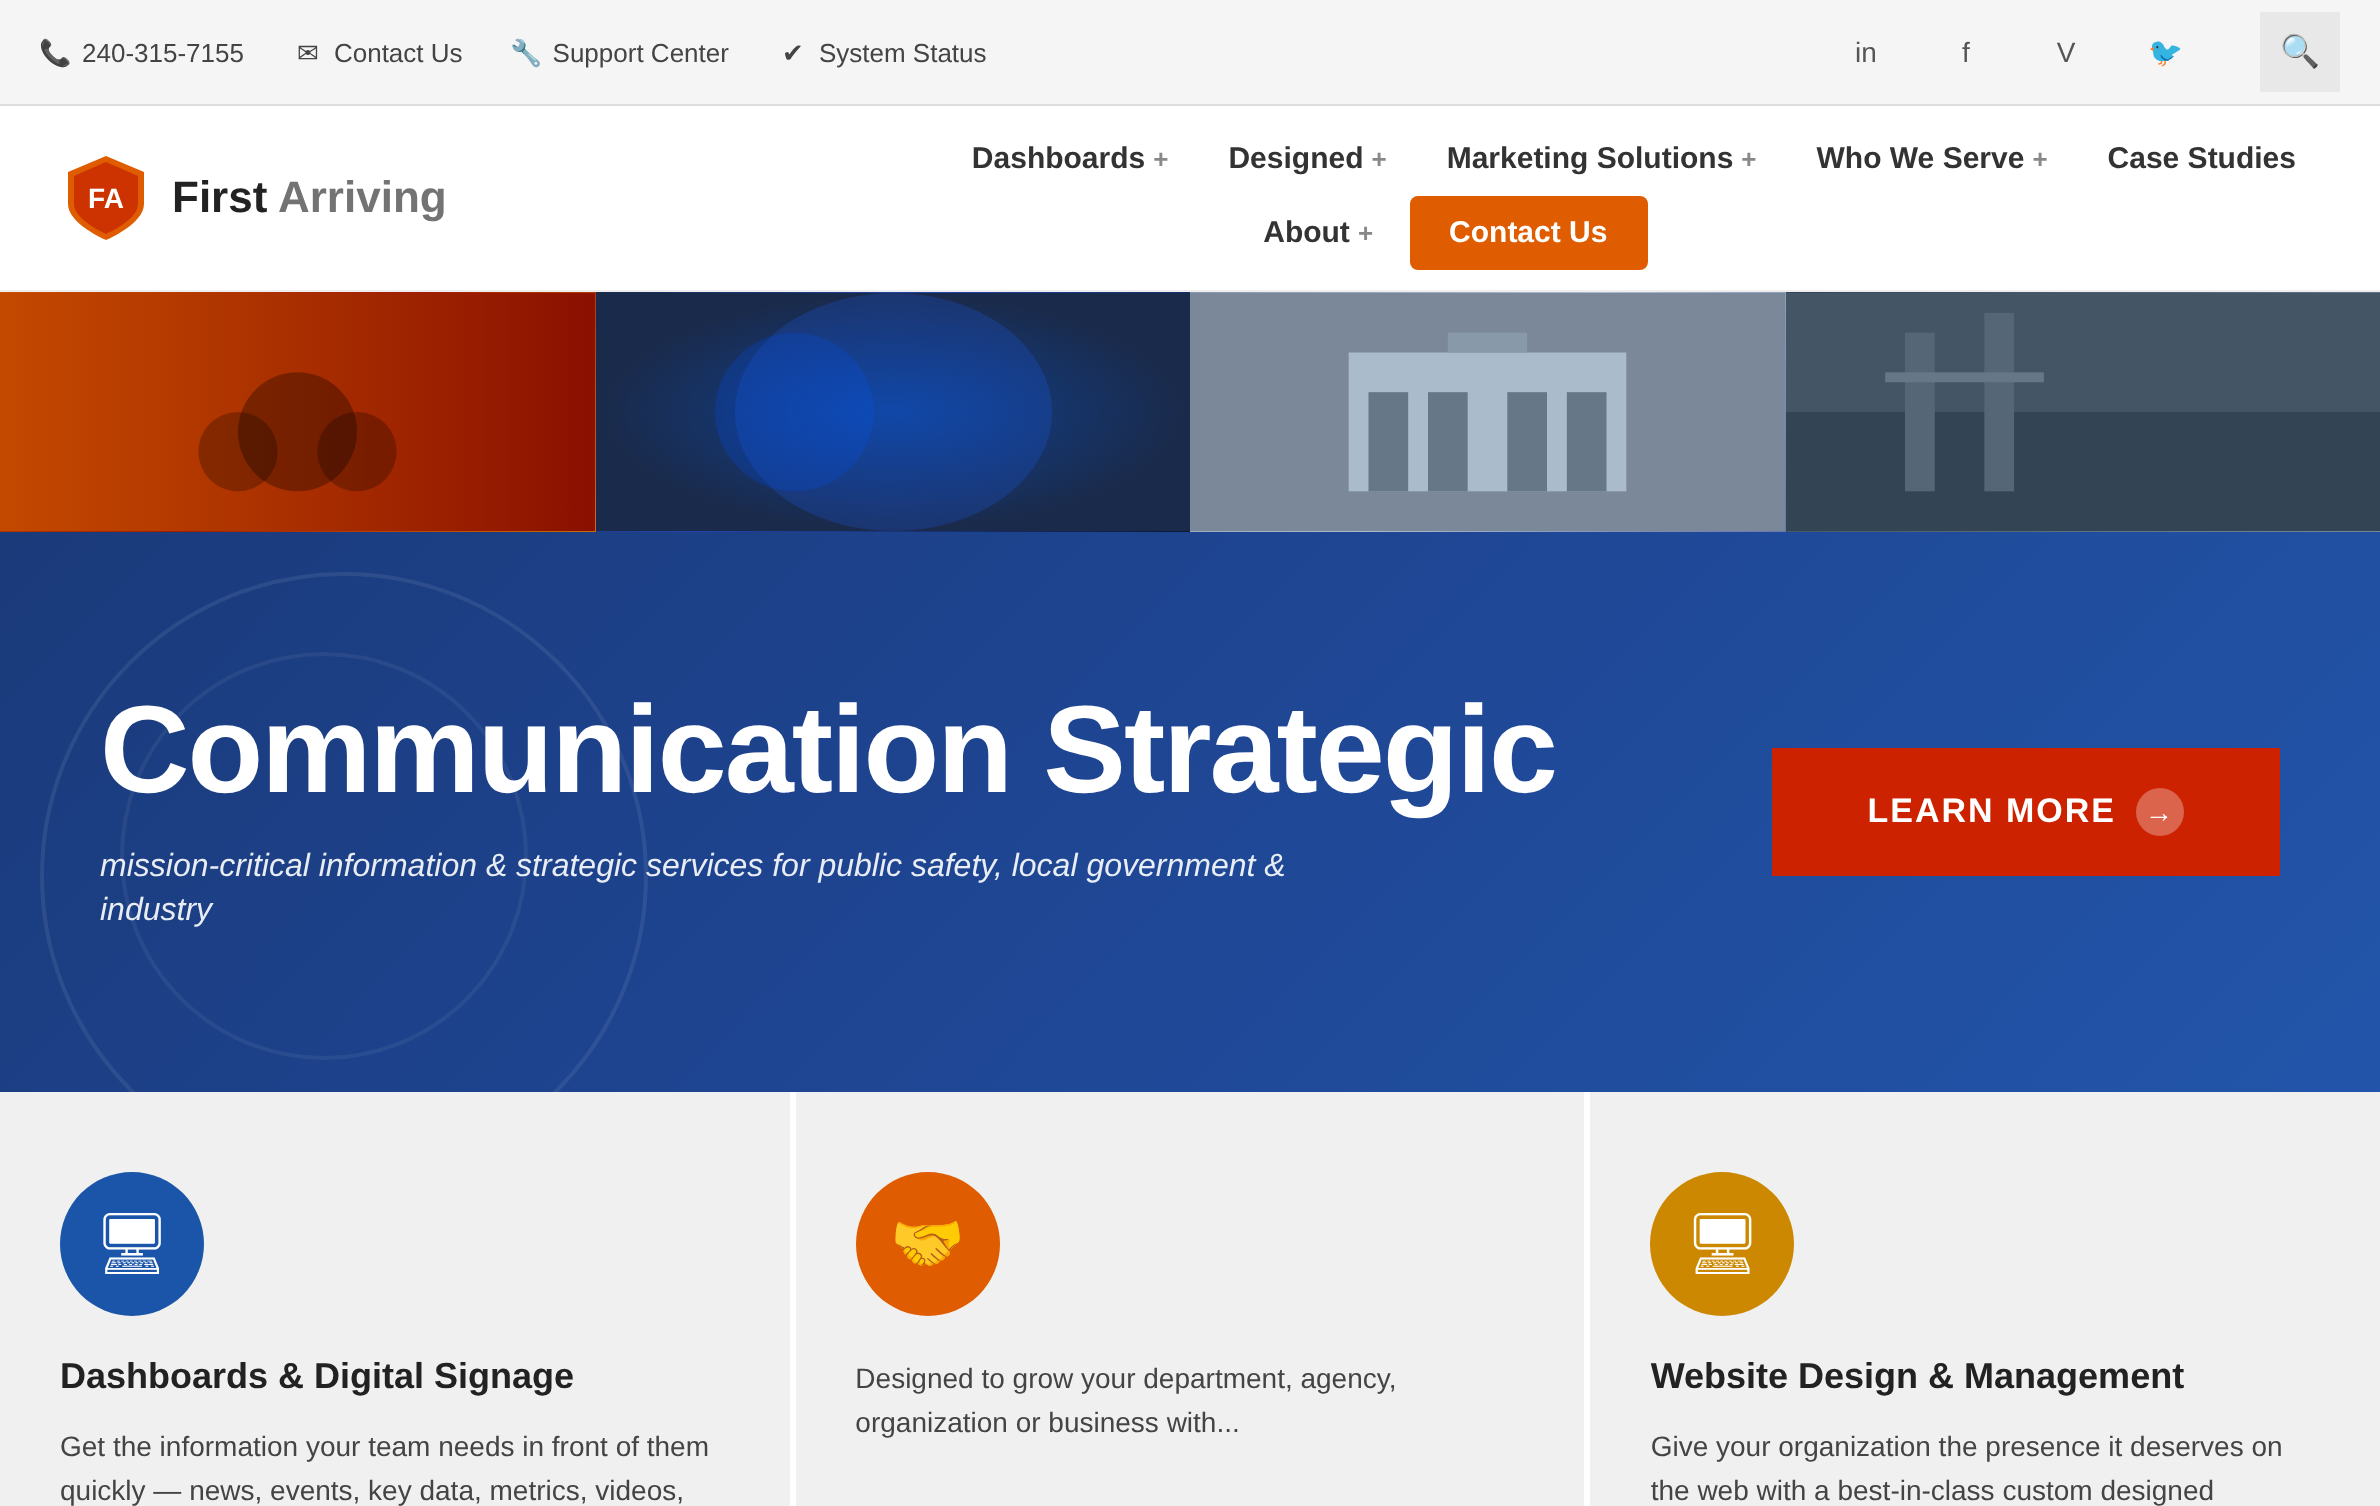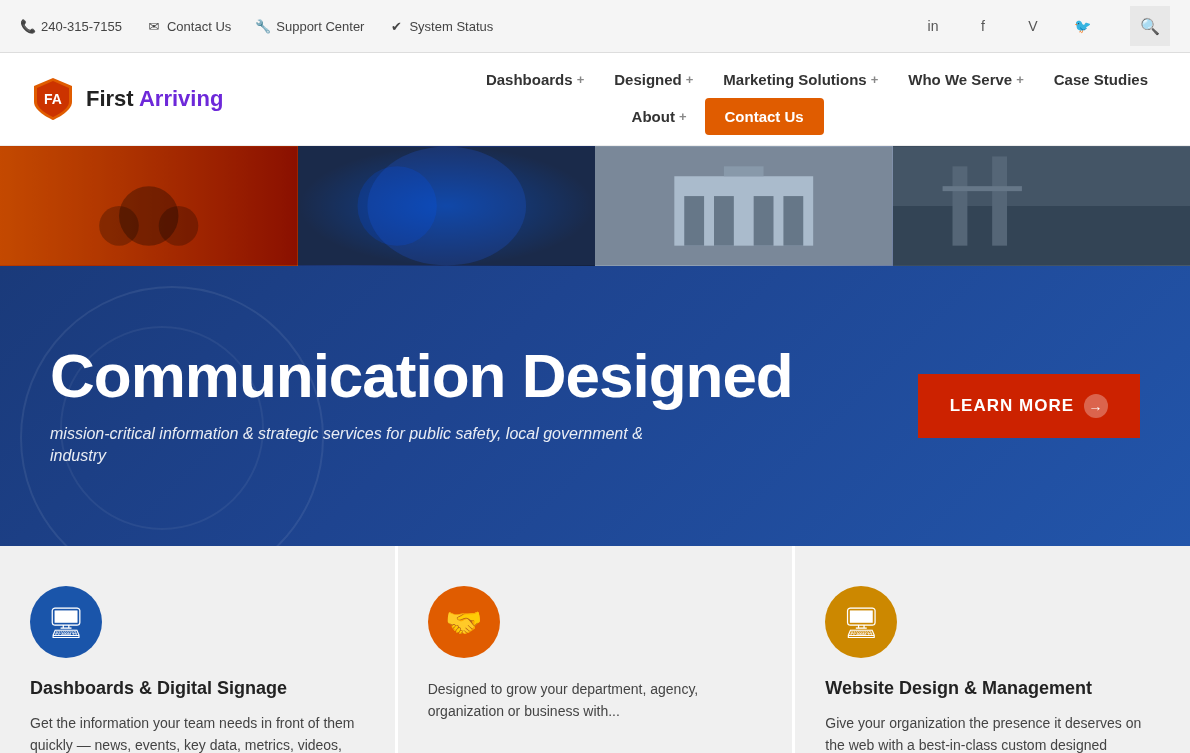--- a/index.html
+++ b/index.html
@@ -77,21 +77,21 @@
       width: 46px;
       height: 46px;
     }
     .logo-text {
       font-size: 22px;
       font-weight: 700;
       color: #222;
       line-height: 1.1;
     }
     .logo-text span {
-      color: #6d28d9;
+      color: #737373;
     }
 
     
     .nav {
       display: flex;
       flex-direction: column;
       flex: 1;
     }
     .nav-row {
       display: flex;
@@ -217,21 +217,21 @@
       line-height: 1.4;
     }
     .hero-cta {
       z-index: 1;
       margin-left: 40px;
     }
     .learn-more-btn {
       background: #cc2200;
       color: #fff;
       border: none;
-      padding: 20px 32px;
+      padding: 20px 48px;
       font-size: 17px;
       font-weight: 800;
       text-transform: uppercase;
       letter-spacing: 1px;
       cursor: pointer;
       display: flex;
       align-items: center;
       gap: 10px;
       white-space: nowrap;
     }
@@ -401,21 +401,21 @@
       <rect x="0" y="60" width="300" height="60" fill="#334455"></rect>
       <rect x="60" y="20" width="15" height="80" fill="#556677"></rect>
       <rect x="100" y="10" width="15" height="90" fill="#556677"></rect>
       <rect x="50" y="40" width="80" height="5" fill="#667788"></rect>
     </svg>
   </div>
 </div>
 
 <div class="main-hero">
   <div class="hero-content">
-    <h1 class="hero-title">Communication Designed</h1>
+    <h1 class="hero-title">Communication Strategic</h1>
     <p class="hero-subtitle">mission-critical information &amp; strategic services for public safety, local government &amp; industry</p>
   </div>
   <div class="hero-cta">
     <button class="learn-more-btn">
       <span>LEARN MORE</span>
       <span class="arrow-circle">→</span>
     </button>
   </div>
 </div>
 

